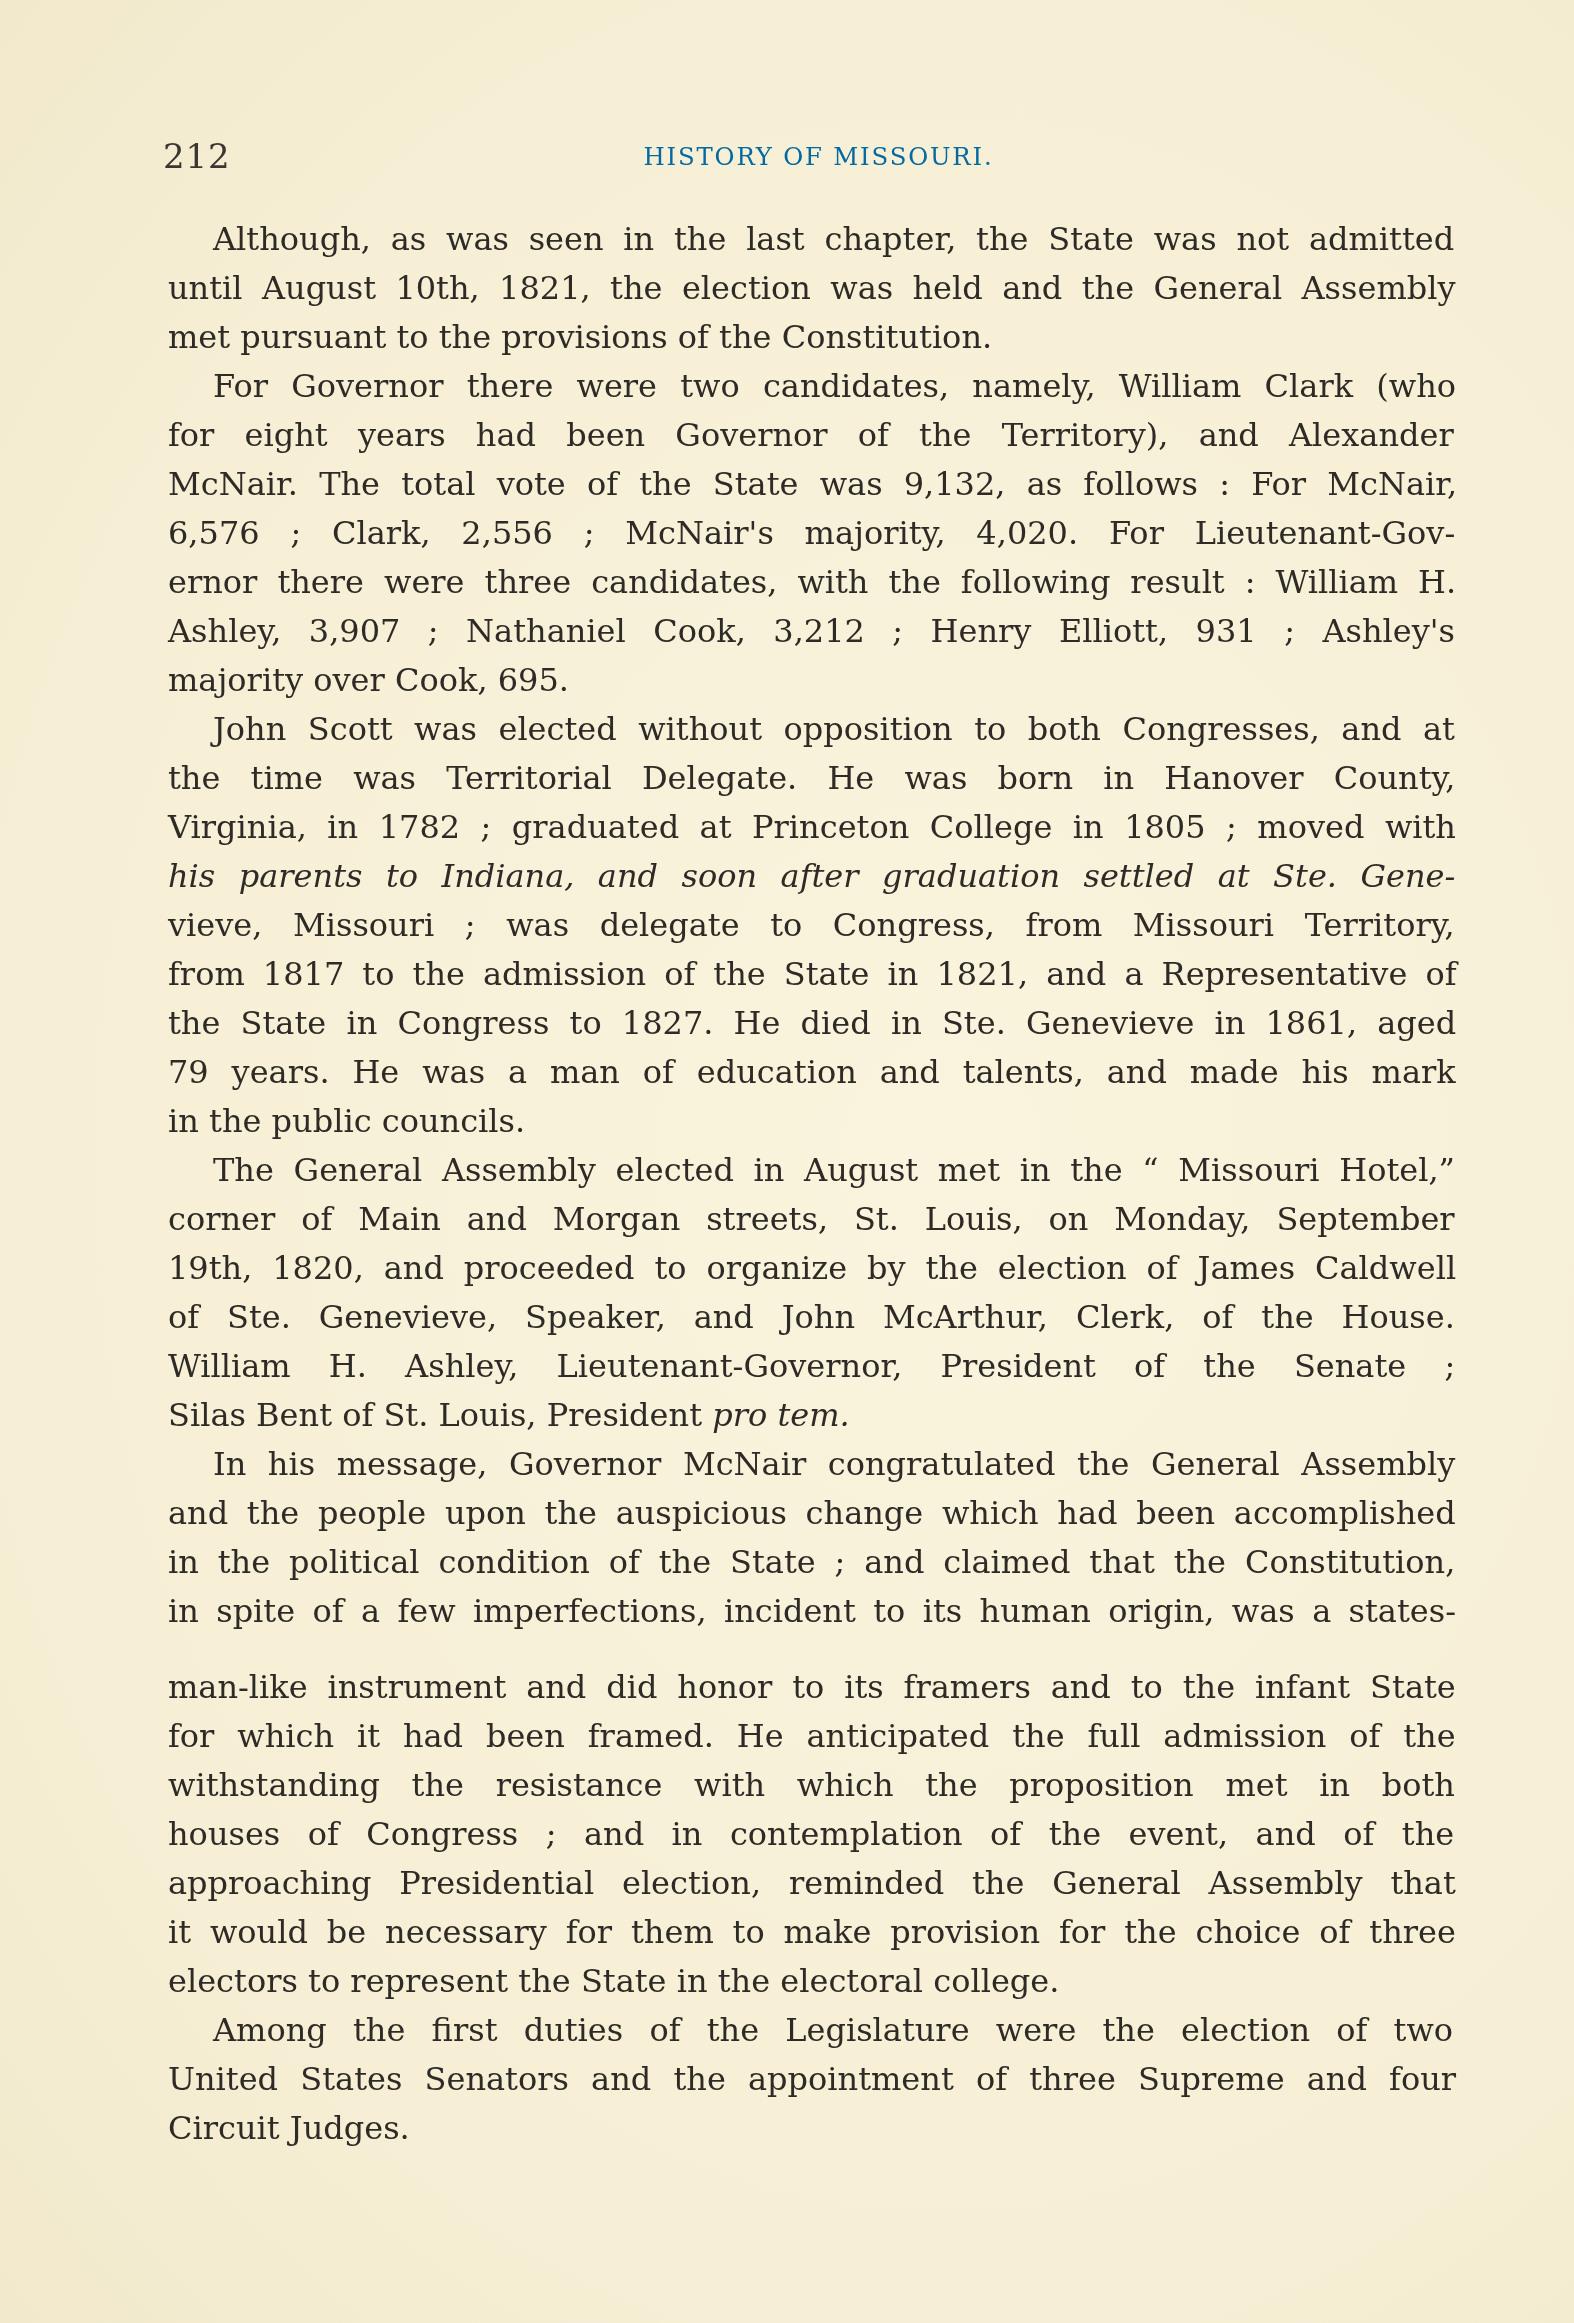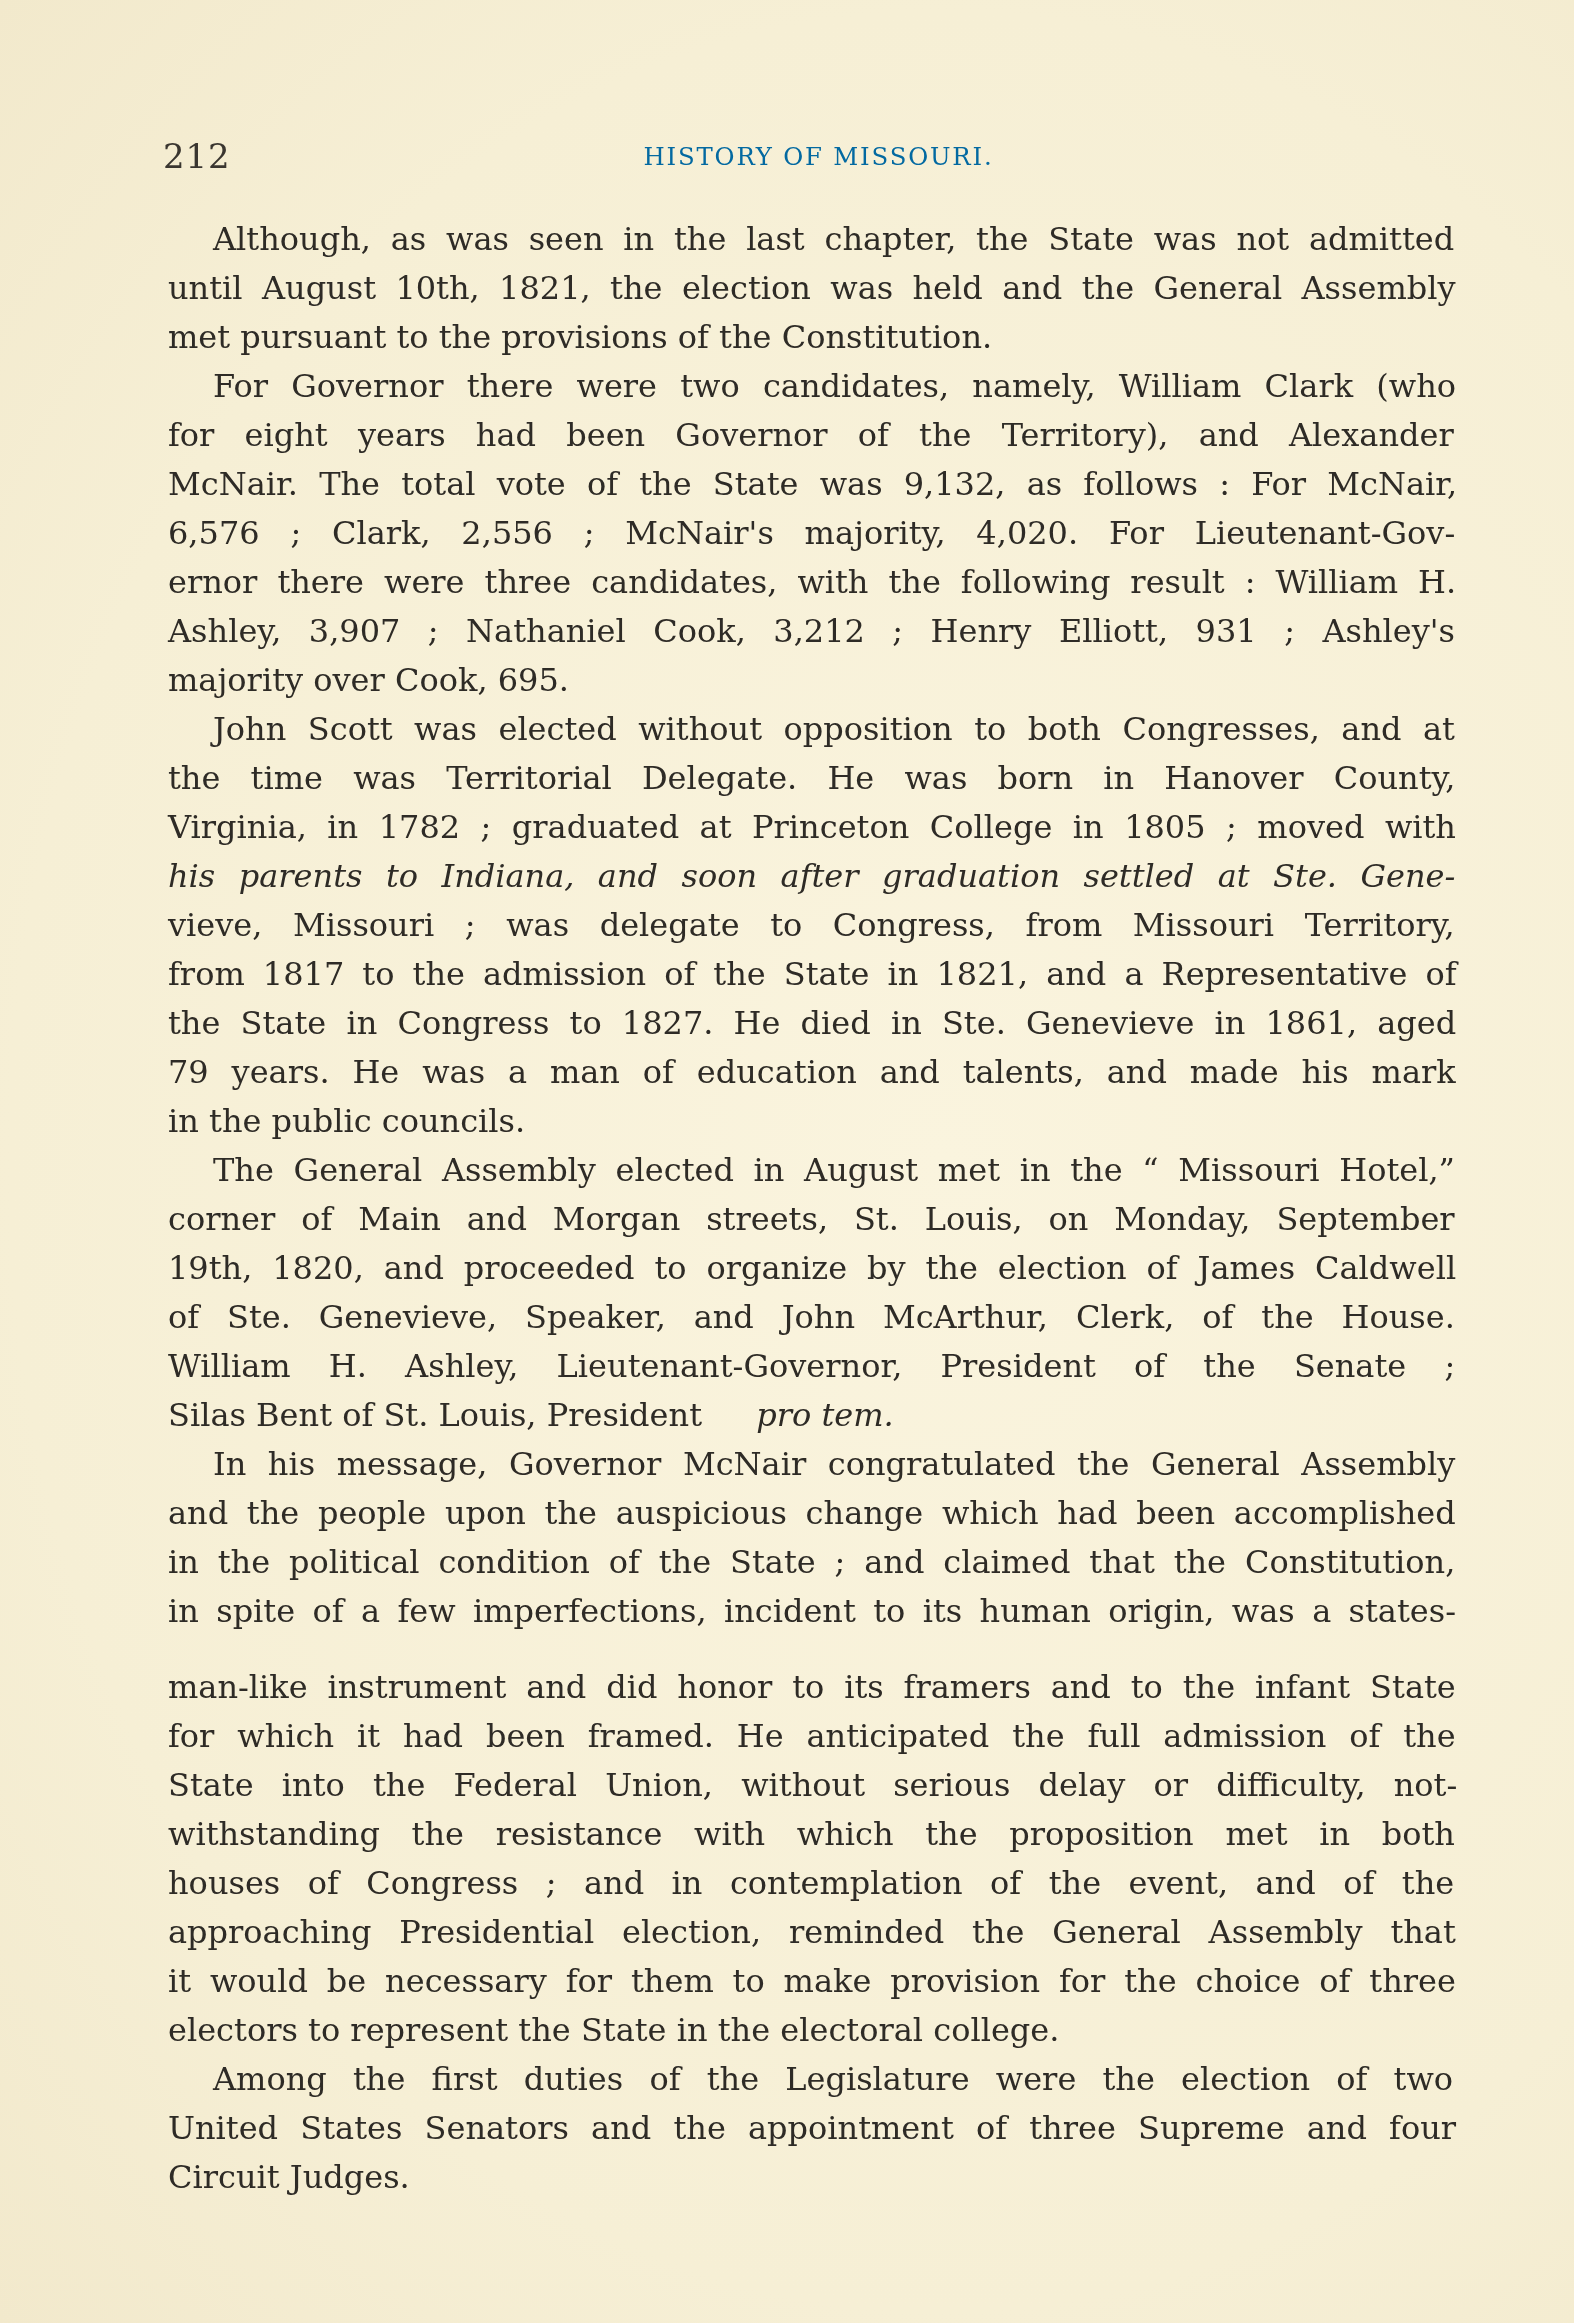--- a/index.html
+++ b/index.html
@@ -24,21 +24,21 @@
     position: absolute; left: 168px; top: 215px; width: 1276px;
     font-size: 32px; line-height: 49px;
   }
   .line {
     display: block; height: 49px; white-space: nowrap;
     text-align: justify; text-align-last: justify;
     overflow: visible;
   }
   .line.last { text-align-last: left; }
   .line.indent { padding-left: 45px; }
-  .italic { font-style: italic; margin-left: 44px; }
+  .italic { font-style: italic; }
 </style>
 </head>
 <body>
 
 <div>
   <span class="page-number">212</span>
   <div class="running-head">HISTORY OF MISSOURI.</div>
 
   <div class="body-text">
 
@@ -79,21 +79,20 @@
       <span class="line last"><span>Silas Bent of St. Louis, President</span> <span class="italic">pro tem.</span></span>
     </div>
 
     <div>
       <span class="line indent" style="display: block; word-spacing: 11.4px;">In his message, Governor McNair congratulated the General Assembly</span>
       <span class="line" style="display: block; word-spacing: 8.5px;">and the people upon the auspicious change which had been accomplished</span>
       <span class="line" style="display: block; word-spacing: 8.7px;">in the political condition of the State ; and claimed that the Constitution,</span>
       <span class="line" style="display: block; word-spacing: 7.2px;">in spite of a few imperfections, incident to its human origin, was a states-</span>
       <span class="line" style="display: block; word-spacing: 9.7px; margin-top: 27px;">man-like instrument and did honor to its framers and to the infant State</span>
       <span class="line" style="display: block; word-spacing: 12.7px;">for which it had been framed. He anticipated the full admission of the</span>
-      <span class="line" style="display: block; word-spacing: 18px;">State into the Federal Union, without serious delay or difficulty, not-</span>
       <span class="line" style="display: block; word-spacing: 21.5px;">withstanding the resistance with which the proposition met in both</span>
       <span class="line" style="display: block; word-spacing: 17.3px;">houses of Congress ; and in contemplation of the event, and of the</span>
       <span class="line" style="display: block; word-spacing: 17.6px;">approaching Presidential election, reminded the General Assembly that</span>
       <span class="line" style="display: block; word-spacing: 8.7px;">it would be necessary for them to make provision for the choice of three</span>
       <span class="line last">electors to represent the State in the electoral college.</span>
     </div>
 
     <div>
       <span class="line indent" style="display: block; word-spacing: 16px;">Among the first duties of the Legislature were the election of two</span>
       <span class="line" style="display: block; word-spacing: 12px;">United States Senators and the appointment of three Supreme and four</span>

